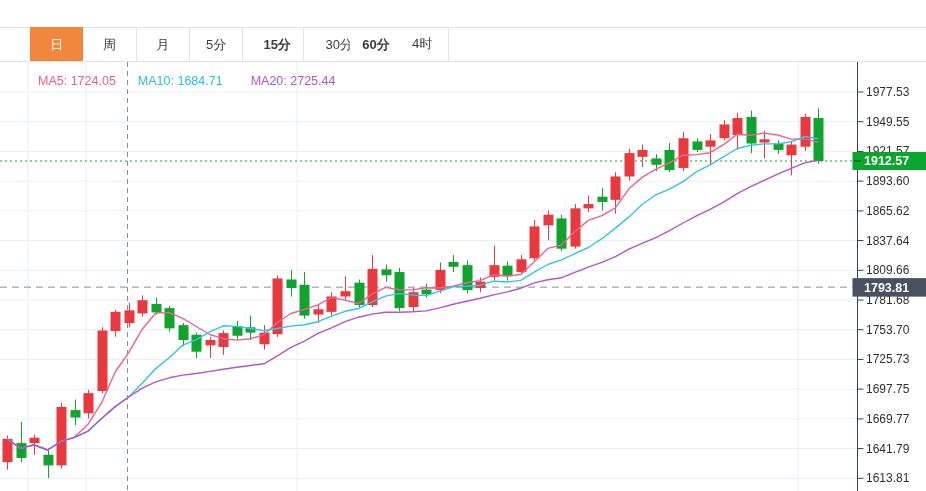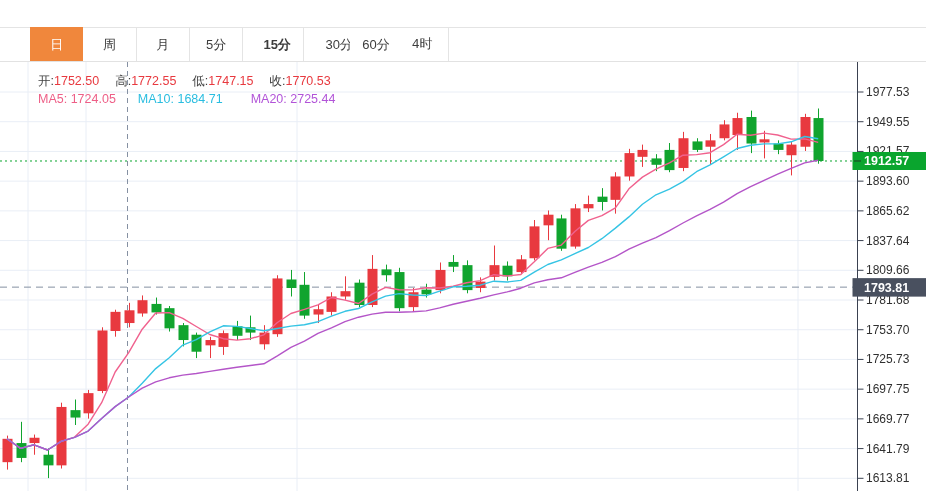--- a/index.html
+++ b/index.html
@@ -31,29 +31,26 @@
 <body>
 
 <div id="app">
   <div id="tabbar">
       <div class="tab active first" style="left: 30px; width: 53.3px;">日</div>
       <div class="tab" style="left: 83.3px; width: 53.3px;">周</div>
       <div class="tab" style="left: 136.6px; width: 53.3px;">月</div>
       <div class="tab" style="left: 190px; width: 53.3px;">5分</div>
       <div class="tab" style="left: 251px; width: 53.3px; font-weight: bold;">15分</div>
       <div class="tab" style="left: 313px; width: 53.3px;">30分</div>
-      <div class="tab" style="left: 349.8px; width: 53.3px;">60分</div>
+      <div class="tab" style="left: 349.8px; width: 53.3px; font-weight: bold;">60分</div>
       <div class="tab" style="left: 396px; width: 53.3px; font-family: Liberation Mono, monospace;">4时</div>
     </div>
   <div id="tabbar-bottom"></div>
 
   <div id="legend">
-    <div class="row">
-      <span class="lab">开:</span><span class="val">1752.50</span><span class="lab">高:</span><span class="val">1772.55</span><span class="lab">低:</span><span class="val">1747.15</span><span class="lab">收:</span><span class="val">1770.53</span>
-    </div>
     <div class="row">
       <span class="ma5">MA5: 1724.05</span><span class="ma10">MA10: 1684.71</span><span class="ma20">MA20: 2725.44</span>
     </div>
   </div>
 
   <svg id="chart" width="926" height="491">
       <line x1="0" y1="92" x2="857.5" y2="92" stroke="#e9eef6" stroke-width="1"></line>
       <line x1="0" y1="121.71755800000003" x2="857.5" y2="121.71755800000003" stroke="#e9eef6" stroke-width="1"></line>
       <line x1="0" y1="151.43511600000005" x2="857.5" y2="151.43511600000005" stroke="#e9eef6" stroke-width="1"></line>
       <line x1="0" y1="181.1420530000001" x2="857.5" y2="181.1420530000001" stroke="#e9eef6" stroke-width="1"></line>

